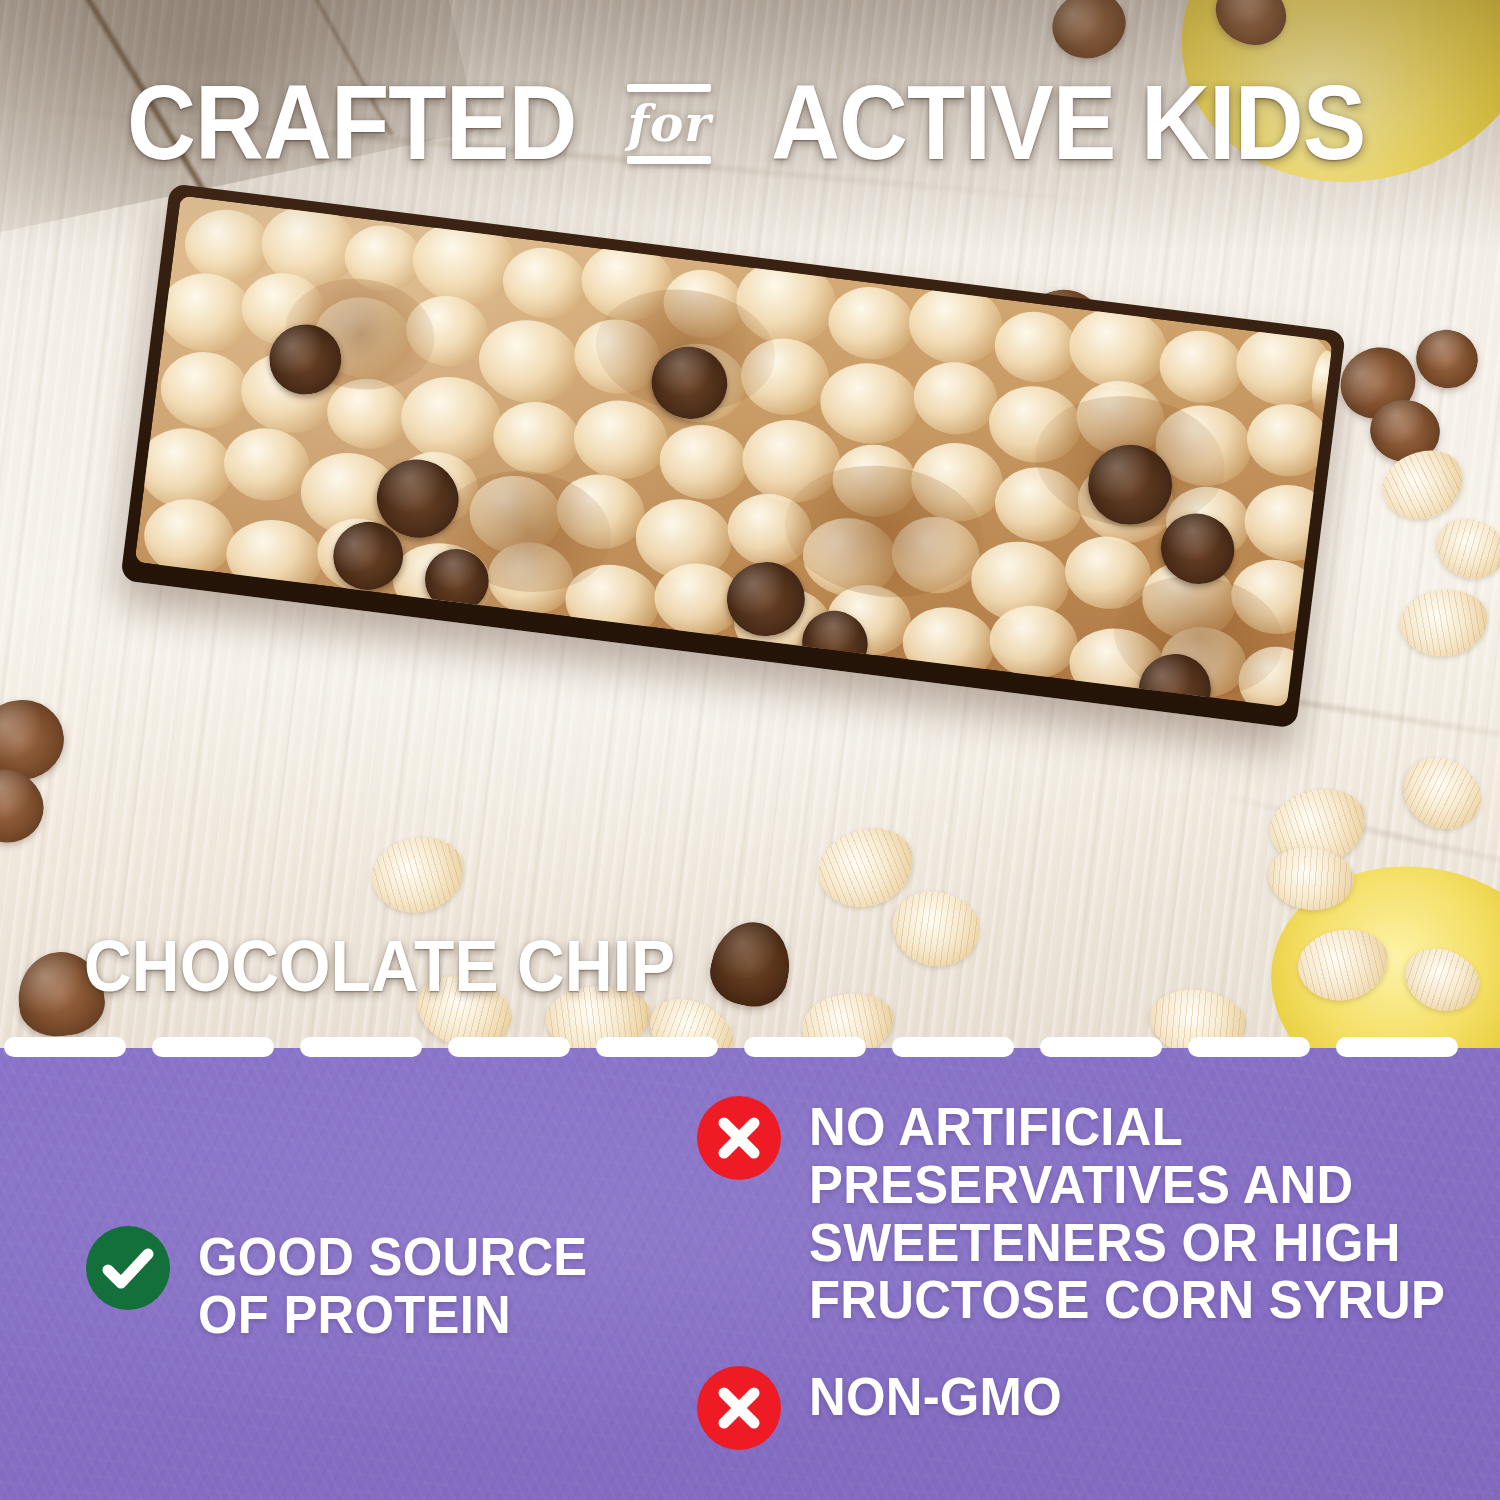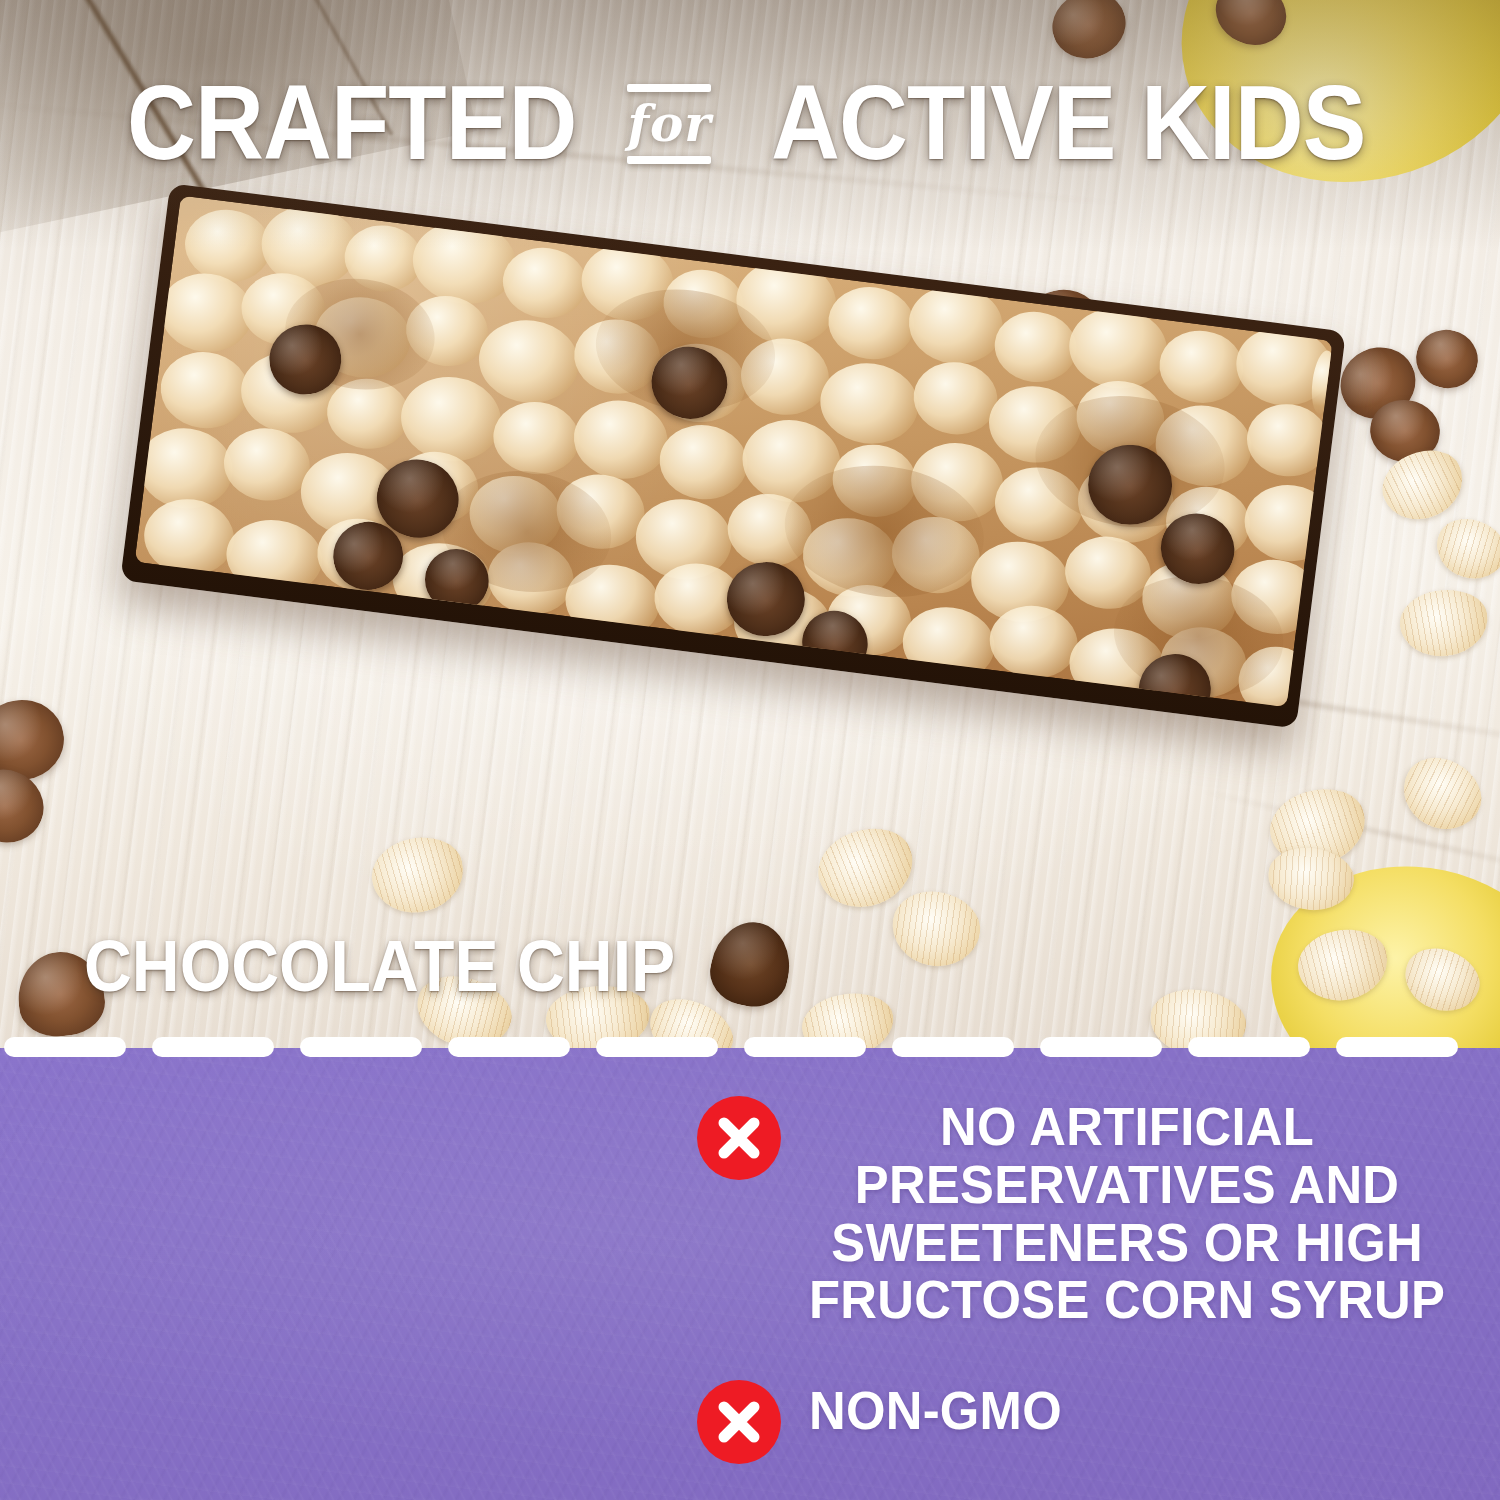--- a/index.html
+++ b/index.html
@@ -348,35 +348,44 @@
     <span class="dash"></span>
     <span class="dash"></span>
     <span class="dash"></span>
   </div>
 
   <div class="panel">
     <div class="panel-tex"></div>
     <div class="cols">
 
 
-
-
-      <div class="claim" style="left:697px;top:48px;text-align:center;">
+      <div class="claim" style="left:86px;top:178px;">
+        <span class="badge check">
+          <svg viewBox="0 0 84 84">
+              <path d="M22 44 L35 57 L62 28" fill="none" stroke="#ffffff" stroke-width="11" stroke-linecap="round" stroke-linejoin="round"></path>
+            </svg>
+        </span>
+        <span class="claim-text">GOOD SOURCE
+OF PROTEIN</span>
+      </div>
+
+
+      <div class="claim" style="left:697px;top:48px;">
         <span class="badge cross">
           <svg viewBox="0 0 84 84">
             <path d="M27 27 L57 57 M57 27 L27 57" fill="none" stroke="#ffffff" stroke-width="11" stroke-linecap="round"></path>
           </svg>
         </span>
         <span class="claim-text">NO ARTIFICIAL
 PRESERVATIVES AND
 SWEETENERS OR HIGH
 FRUCTOSE CORN SYRUP</span>
       </div>
 
-      <div class="claim" style="left:697px;top:332px;">
+      <div class="claim" style="left:697px;top:318px;">
         <span class="badge cross">
           <svg viewBox="0 0 84 84">
             <path d="M27 27 L57 57 M57 27 L27 57" fill="none" stroke="#ffffff" stroke-width="11" stroke-linecap="round"></path>
           </svg>
         </span>
         <span class="claim-text">NON-GMO</span>
       </div>
 
     </div>
   </div>

